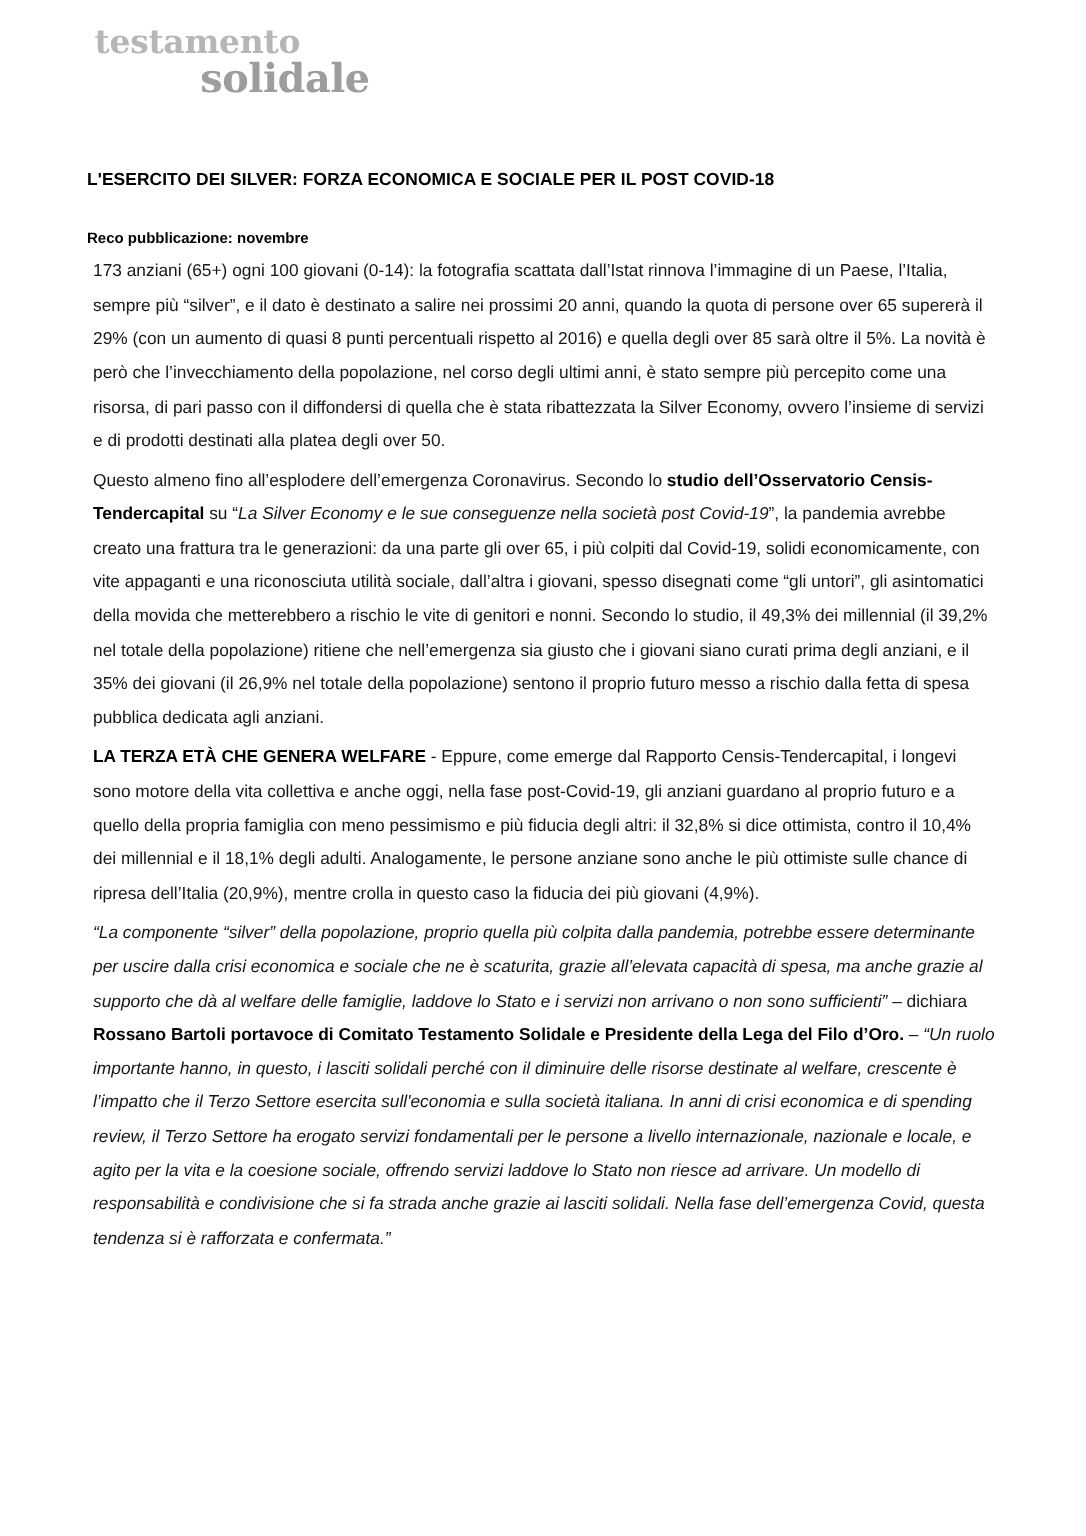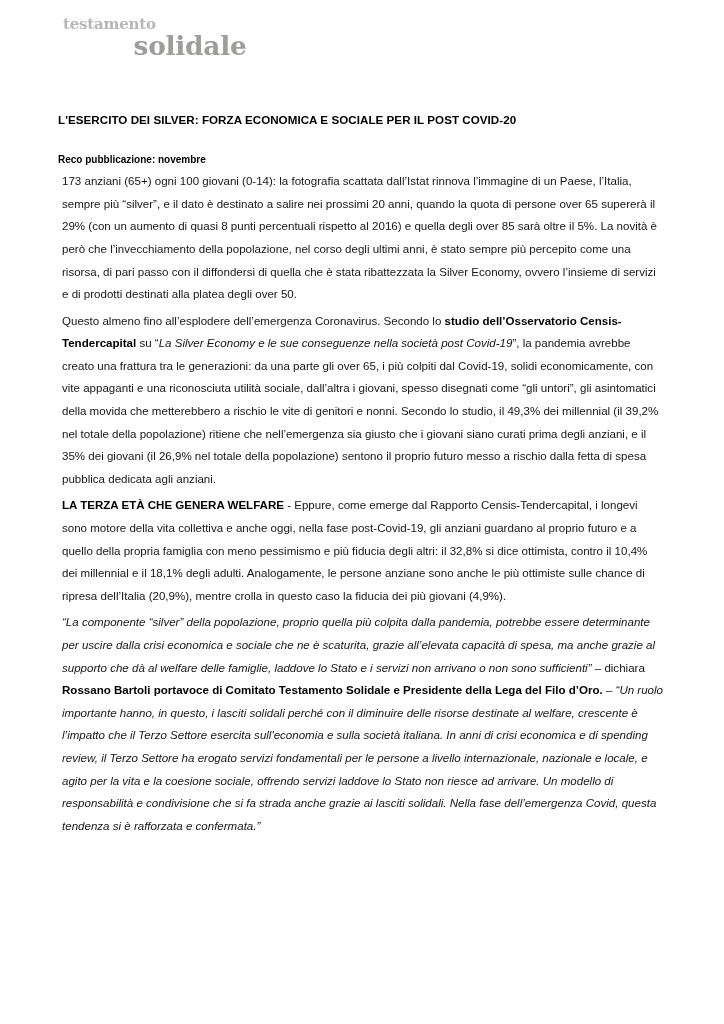--- a/index.html
+++ b/index.html
@@ -29,21 +29,21 @@
   .logo-block {
     position: absolute;
     left: 63px;
     top: 17px;
     width: 230px;
     line-height: 1.0;
     user-select: none;
   }
   .logo-line1 {
     font-family: "DejaVu Serif", serif;
-    font-size: 15px;
+    font-size: 22px;
     font-weight: 700;
     letter-spacing: -0.2px;
     color: #b6b6b4;
     display: block;
     white-space: nowrap;
   }
   .logo-line2 {
     font-family: "DejaVu Serif", serif;
     font-size: 26.5px;
     font-weight: 700;
@@ -103,21 +103,21 @@
 
 <div class="page">
 
   <div class="logo-block">
     <span class="logo-line1">testamento</span>
     <span class="logo-line2">solidale</span>
   </div>
 
   <div class="content">
 
-    <h1 class="headline">L'ESERCITO DEI SILVER: FORZA ECONOMICA E SOCIALE PER IL POST COVID-20</h1>
+    <h1 class="headline">L'ESERCITO DEI SILVER: FORZA ECONOMICA E SOCIALE PER IL POST COVID-18</h1>
 
     <h2 class="subhead">Reco pubblicazione: novembre</h2>
 
     <p class="body gap-lead"><span>173 anziani (65+) ogni 100 giovani (0-14): la fotografia scattata dall’Istat rinnova l’immagine di un Paese, l’Italia, sempre più “silver”, e il dato è destinato a salire nei prossimi 20 anni, quando la quota di persone over 65 supererà il 29% (con un aumento di quasi 8 punti percentuali rispetto al 2016) e quella degli over 85 sarà oltre il 5%. La novità è però che l’invecchiamento della popolazione, nel corso degli ultimi anni, è stato sempre più percepito come una risorsa, di pari passo con il diffondersi di quella che è stata ribattezzata la Silver Economy, ovvero l’insieme di servizi e di prodotti destinati alla platea degli over 50.</span></p>
 
     <p class="body gap-para"><span>Questo almeno fino all’esplodere dell’emergenza Coronavirus. Secondo lo </span><b>studio dell’Osservatorio Censis-Tendercapital</b><span> su “</span><i>La Silver Economy e le sue conseguenze nella società post Covid-19</i><span>”, la pandemia avrebbe creato una frattura tra le generazioni: da una parte gli over 65, i più colpiti dal Covid-19, solidi economicamente, con vite appaganti e una riconosciuta utilità sociale, dall’altra i giovani, spesso disegnati come “gli untori”, gli asintomatici della movida che metterebbero a rischio le vite di genitori e nonni. Secondo lo studio, il 49,3% dei millennial (il 39,2% nel totale della popolazione) ritiene che nell’emergenza sia giusto che i giovani siano curati prima degli anziani, e il 35% dei giovani (il 26,9% nel totale della popolazione) sentono il proprio futuro messo a rischio dalla fetta di spesa pubblica dedicata agli anziani.</span></p>
 
     <p class="body gap-section"><b>LA TERZA ETÀ CHE GENERA WELFARE</b><span> - Eppure, come emerge dal Rapporto Censis-Tendercapital, i longevi sono motore della vita collettiva e anche oggi, nella fase post-Covid-19, gli anziani guardano al proprio futuro e a quello della propria famiglia con meno pessimismo e più fiducia degli altri: il 32,8% si dice ottimista, contro il 10,4% dei millennial e il 18,1% degli adulti. Analogamente, le persone anziane sono anche le più ottimiste sulle chance di ripresa dell’Italia (20,9%), mentre crolla in questo caso la fiducia dei più giovani (4,9%).</span></p>
 
     <p class="body gap-para quote"><span>“La componente “silver” della popolazione, proprio quella più colpita dalla pandemia, potrebbe essere determinante per uscire dalla crisi economica e sociale che ne è scaturita, grazie all’elevata capacità di spesa, ma anche grazie al supporto che dà al welfare delle famiglie, laddove lo Stato e i servizi non arrivano o non sono sufficienti”</span><span style="font-style:normal"> – dichiara </span><b>Rossano Bartoli portavoce di Comitato Testamento Solidale e Presidente della Lega del Filo d’Oro.</b><span style="font-style:normal"> – </span><span>“Un ruolo importante hanno, in questo, i lasciti solidali perché con il diminuire delle risorse destinate al welfare, crescente è l’impatto che il Terzo Settore esercita sull'economia e sulla società italiana. In anni di crisi economica e di spending review, il Terzo Settore ha erogato servizi fondamentali per le persone a livello internazionale, nazionale e locale, e agito per la vita e la coesione sociale, offrendo servizi laddove lo Stato non riesce ad arrivare. Un modello di responsabilità e condivisione che si fa strada anche grazie ai lasciti solidali. Nella fase dell’emergenza Covid, questa tendenza si è rafforzata e confermata.”</span></p>

